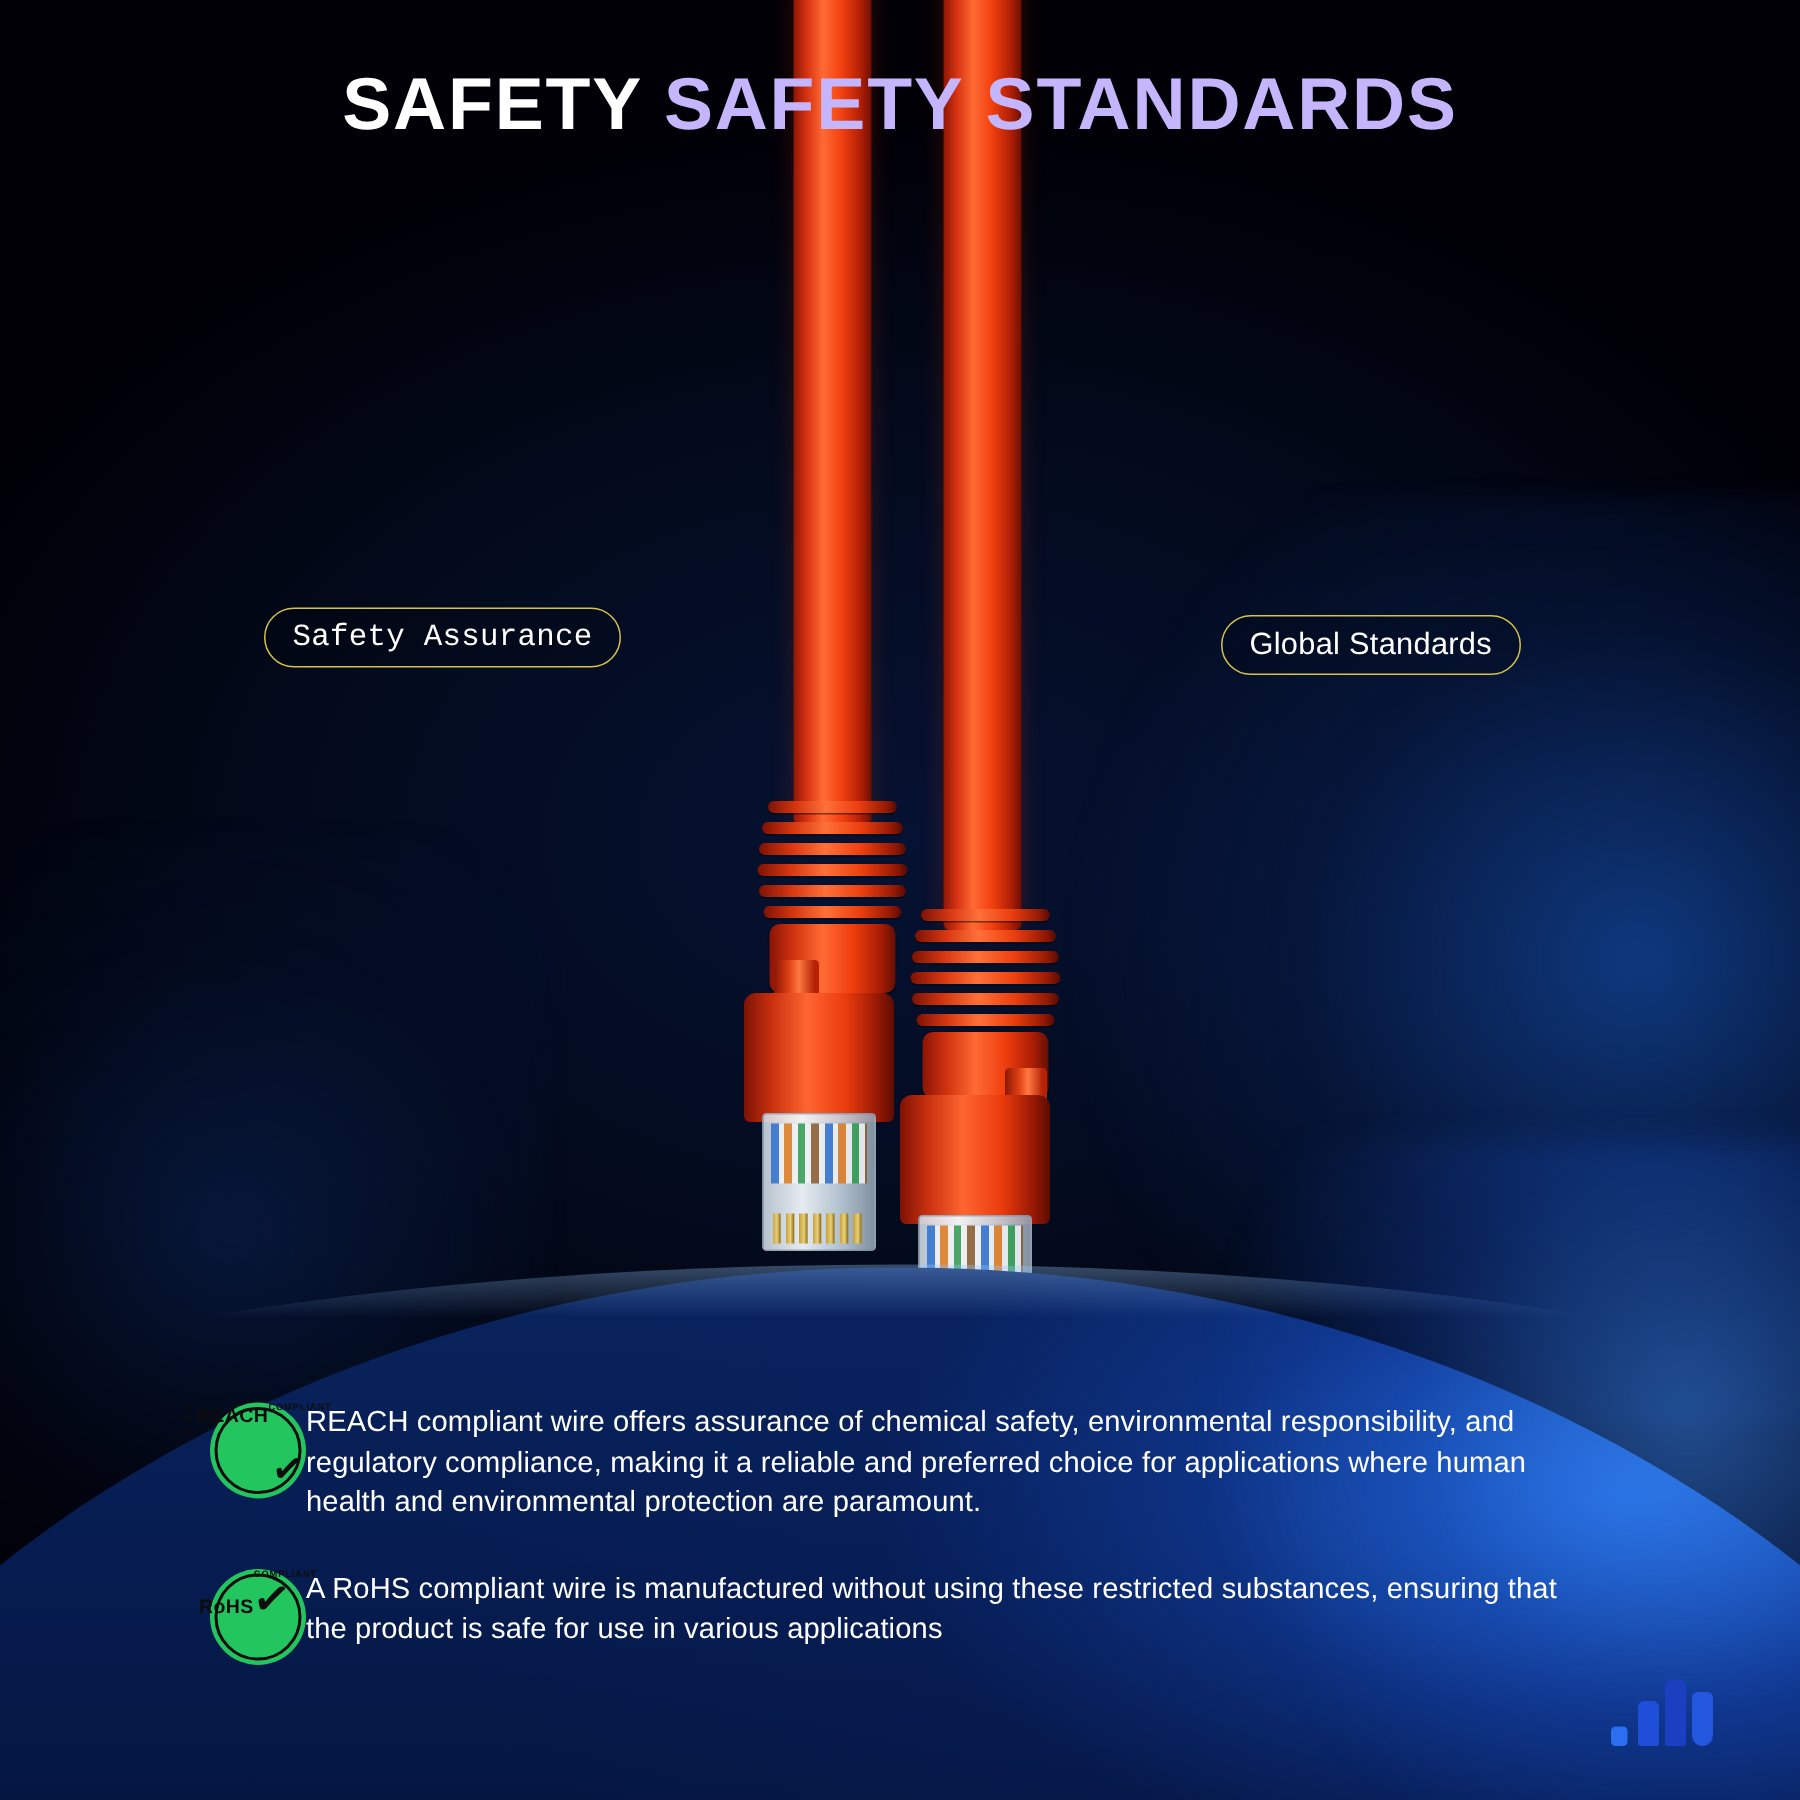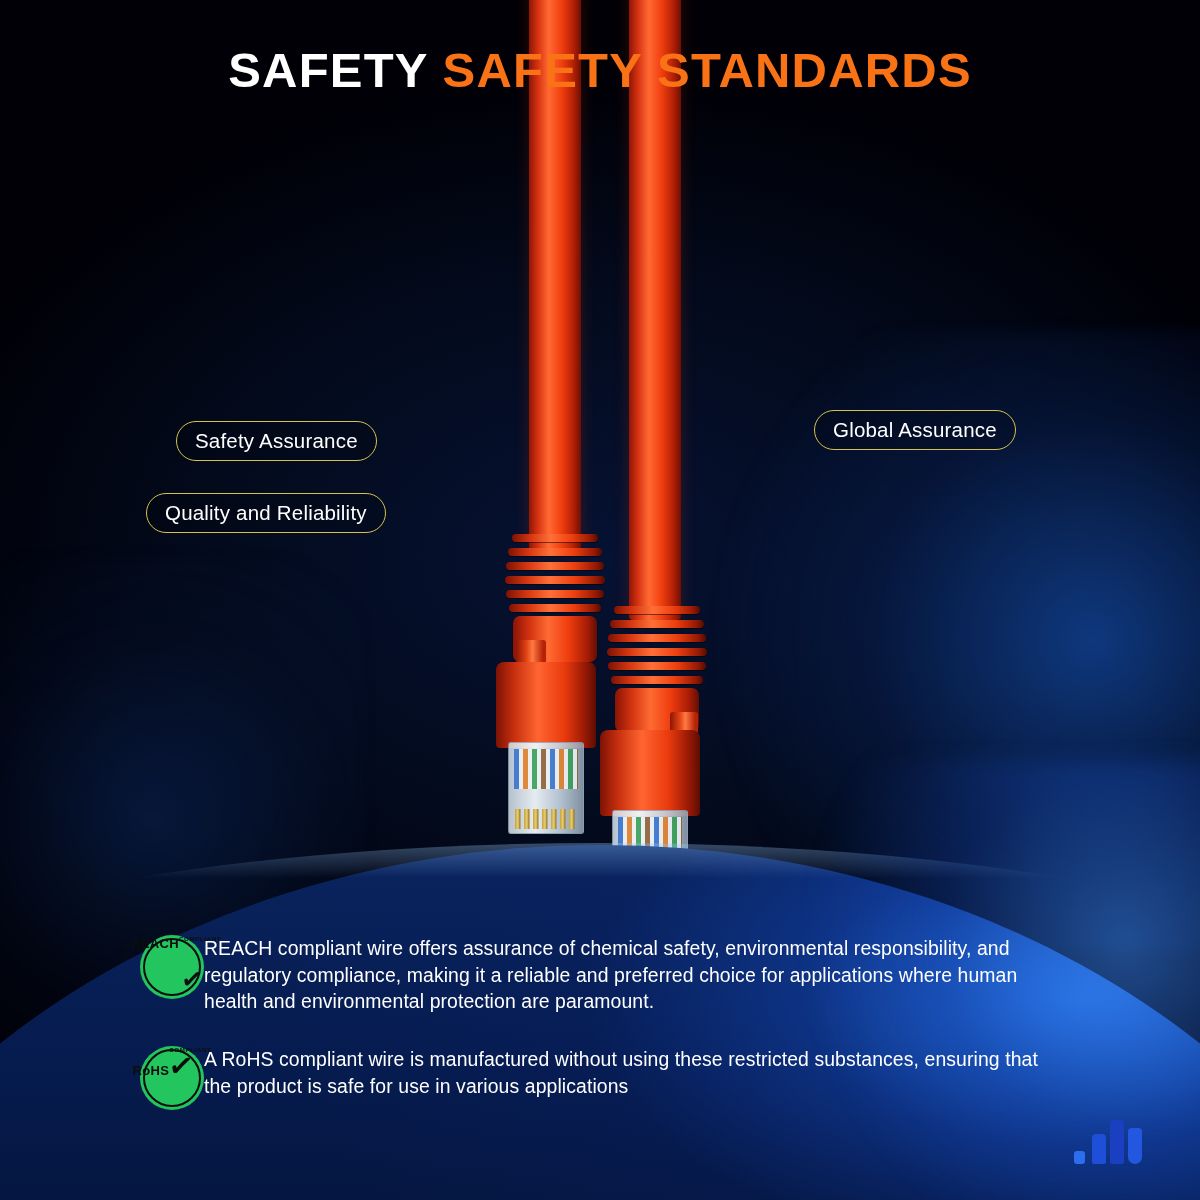--- a/index.html
+++ b/index.html
@@ -61,38 +61,38 @@
   
   .title {
     position: absolute; top: 42px; left: 0; width: 1200px;
     text-align: center;
     font-size: 49px;
     font-weight: 800;
     letter-spacing: 1.2px;
     color: #ffffff;
     white-space: nowrap;
   }
-  .title .hl { color: #f97316; }
+  .title .hl { color: #c4b5fd; }
 
   
   .pill {
     position: absolute;
     display: inline-flex;
     align-items: center;
     height: 40px;
     padding: 0 18px;
     border: 1.4px solid #d6c24a;
     border-radius: 20px;
     color: #ffffff;
     font-size: 20.5px;
     letter-spacing: 0.2px;
     white-space: nowrap;
     background: rgba(0,0,0,0.15);
   }
-  #pill-safety       { left: 176px; top: 421px; }
+  #pill-safety       { left: 176px; top: 405px; font-family: Liberation Mono, monospace; }
   #pill-quality      { left: 146px; top: 493px; }
   #pill-global       { left: 814px; top: 410px; }
   #pill-compat       { left: 834px; top: 492px; }
 
   
   .cable { position: absolute; }
   .cable-body {
     position: absolute;
     border-radius: 4px;
     background: linear-gradient(90deg, #8e1606 0%, #d93412 18%, #ff6a33 38%, #f2400f 62%, #b11f06 86%, #6d0f03 100%);
@@ -249,25 +249,22 @@
   <div class="planet-edge"></div>
   <div class="planet-right-hot"></div>
 
   <h1 class="title">
     <span>SAFETY </span><span class="hl">SAFETY STANDARDS</span>
   </h1>
 
   <div id="pill-safety" class="pill">
     <span>Safety Assurance</span>
   </div>
-  <div id="pill-quality" class="pill">
-    <span>Quality and Reliability</span>
-  </div>
   <div id="pill-global" class="pill">
-    <span>Global Assurance</span>
+    <span>Global Standards</span>
   </div>
 
   <div id="comp-reach" class="comp-row">
     <div class="badge reach">
       <div class="ring"></div>
       <div class="stars">★ ★ ★</div>
       <div class="bname">REACH</div>
       <div class="bsub">COMPLIANT</div>
       <div class="tick">✓</div>
     </div>

